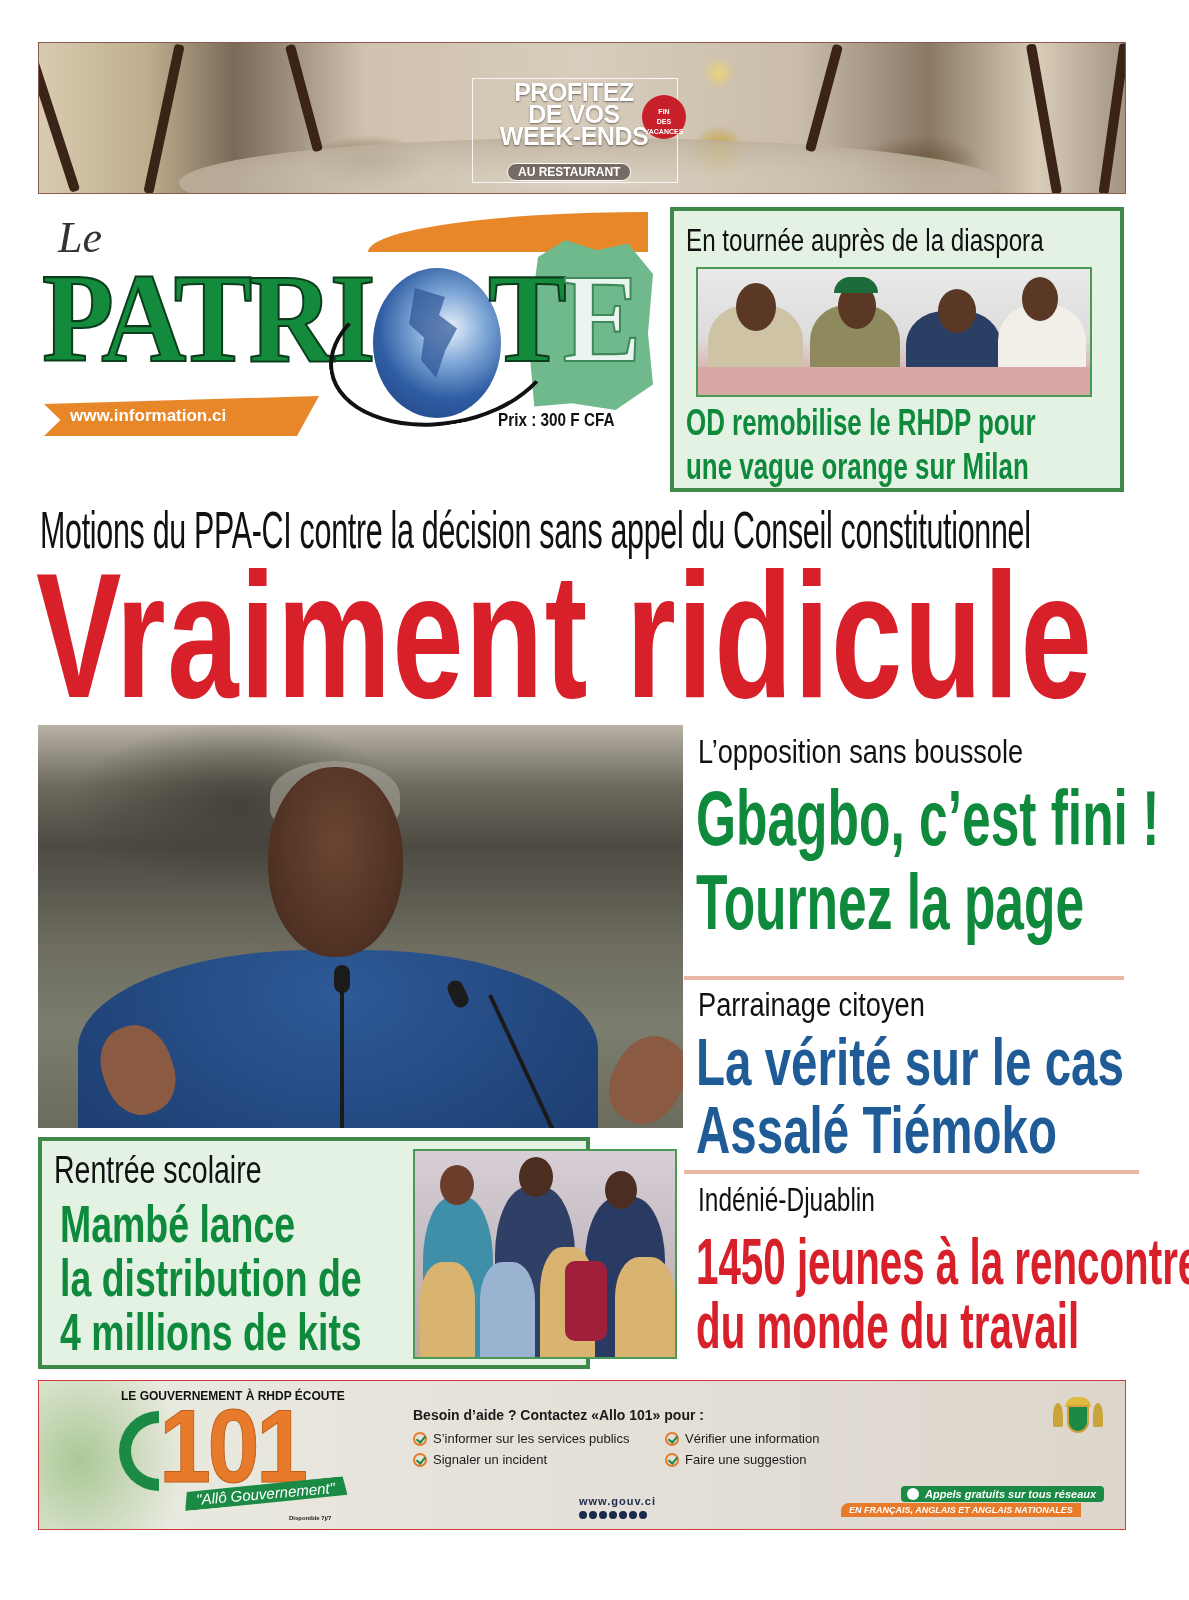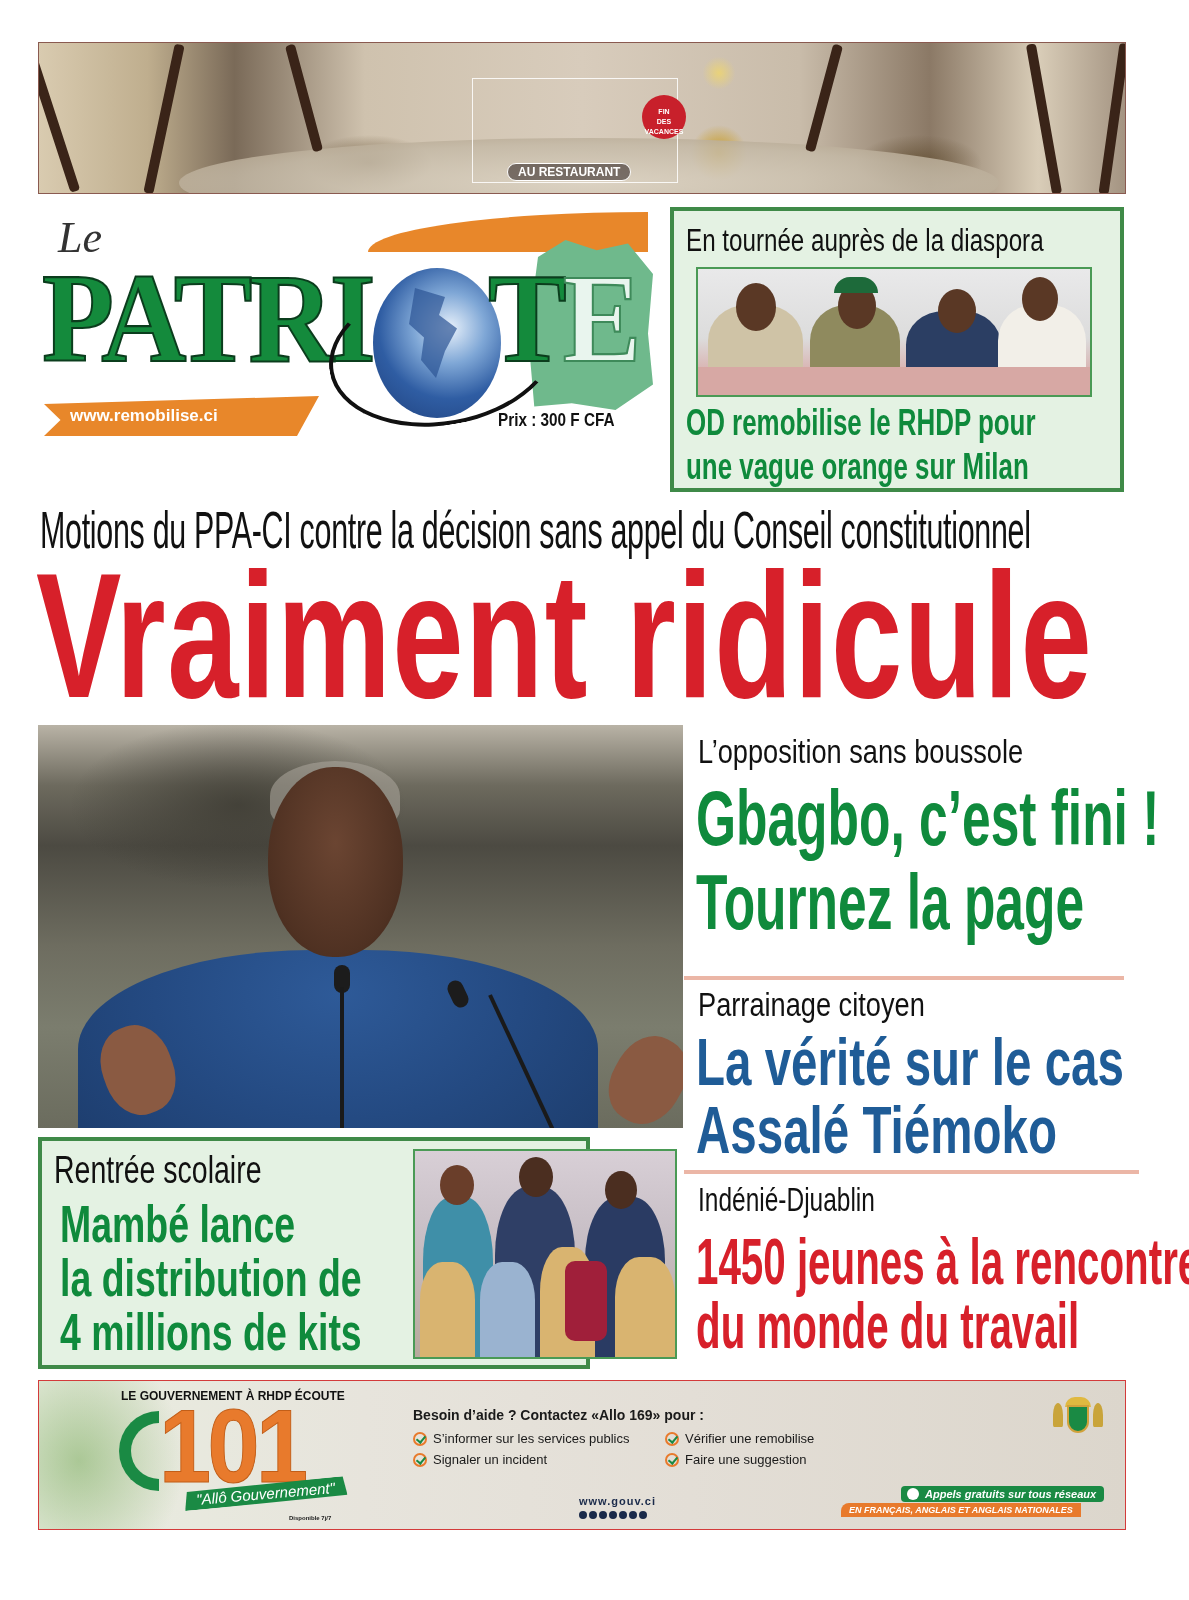--- a/index.html
+++ b/index.html
@@ -257,37 +257,42 @@
 
 <div class="ad-banner">
   <div class="ad-table"></div>
   <div class="ad-chair" style="left:8px;top:0;height:152px;transform:rotate(-18deg);"></div>
   <div class="ad-chair" style="left:120px;top:0;height:152px;transform:rotate(12deg);"></div>
   <div class="ad-chair" style="left:260px;top:0;height:110px;transform:rotate(-15deg);"></div>
   <div class="ad-chair" style="left:780px;top:0;height:110px;transform:rotate(15deg);"></div>
   <div class="ad-chair" style="left:1000px;top:0;height:152px;transform:rotate(-10deg);"></div>
   <div class="ad-chair" style="left:1070px;top:0;height:152px;transform:rotate(8deg);"></div>
   <div class="ad-box"></div>
+  <div class="ad-title">
+    <div>PROFITEZ</div>
+    <div>DE VOS</div>
+    <div>WEEK-ENDS</div>
+  </div>
   <div class="ad-sub">AU RESTAURANT</div>
   <div class="ad-badge">
     <div>FIN</div>
     <div>DES VACANCES</div>
   </div>
 </div>
 
 <div class="masthead">
   <div class="mh-orange-top"></div>
   <div class="mh-le">Le</div>
   <div class="mh-ci-map"></div>
   <div class="mh-logo">PATRI</div>
   <div class="mh-swoosh"></div>
   <div class="mh-globe"></div>
   <div class="mh-t-e"><span>T</span><span class="e">E</span></div>
   <div class="mh-orange-bottom"></div>
-  <div class="mh-url">www.remobilise.ci</div>
+  <div class="mh-url">www.information.ci</div>
   <div class="mh-price">Prix : 300 F CFA</div>
 </div>
 
 <div class="tr-box">
   <div class="tr-kicker">En tournée auprès de la diaspora</div>
   <div class="tr-photo">
     <div class="person" style="left:10px;width:95px;height:90px;background:#cfc3a6;"></div>
     <div class="head" style="left:38px;top:14px;width:40px;height:48px;"></div>
     <div class="person" style="left:112px;width:90px;height:90px;background:#8f8a5e;"></div>
     <div class="head" style="left:140px;top:14px;width:38px;height:46px;"></div>
@@ -360,29 +365,29 @@
     <div class="person" style="left:200px;width:60px;height:100px;background:#d9b470;"></div>
   </div>
 </div>
 
 <div class="gov-ad">
   <div class="ga-title">LE GOUVERNEMENT À RHDP ÉCOUTE</div>
   <div class="ga-phone"></div>
   <div class="ga-101">101</div>
   <div class="ga-allo">"Allô Gouvernement"</div>
   <div class="ga-dispo">Disponible 7j/7</div>
-  <div class="ga-need">Besoin d’aide ? Contactez «Allo 169» pour :</div>
+  <div class="ga-need">Besoin d’aide ? Contactez «Allo 101» pour :</div>
   <div class="ga-list">
     <div class="ga-item">
         <span class="check"></span>
         <span>S’informer sur les services publics</span>
       </div>
     <div class="ga-item">
         <span class="check"></span>
-        <span>Vérifier une remobilise</span>
+        <span>Vérifier une information</span>
       </div>
     <div class="ga-item">
         <span class="check"></span>
         <span>Signaler un incident</span>
       </div>
     <div class="ga-item">
         <span class="check"></span>
         <span>Faire une suggestion</span>
       </div>
   </div>

